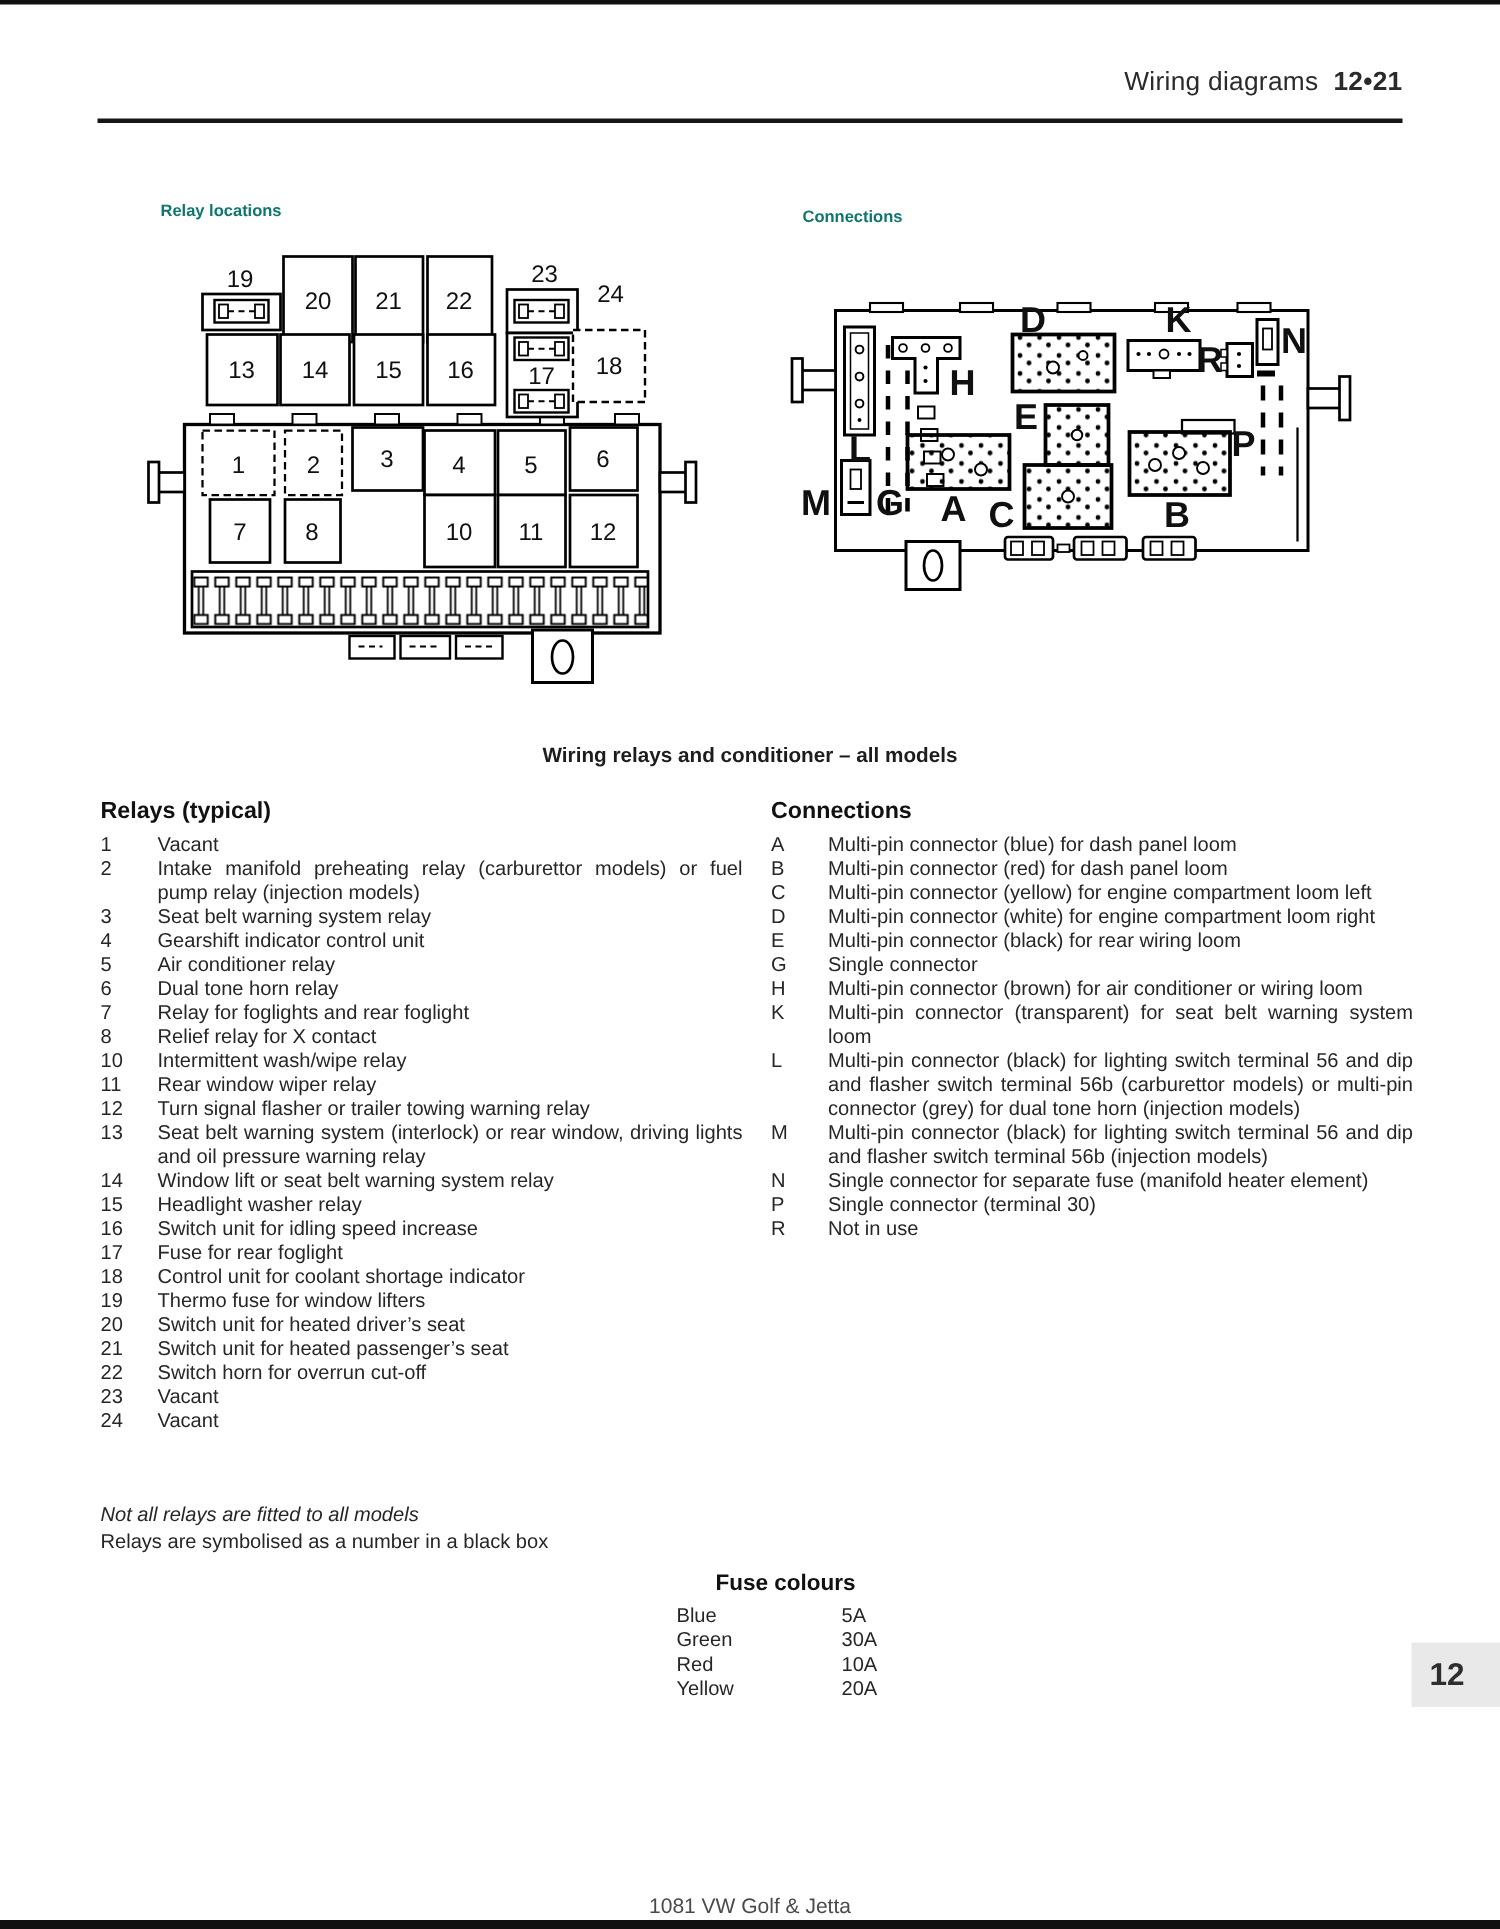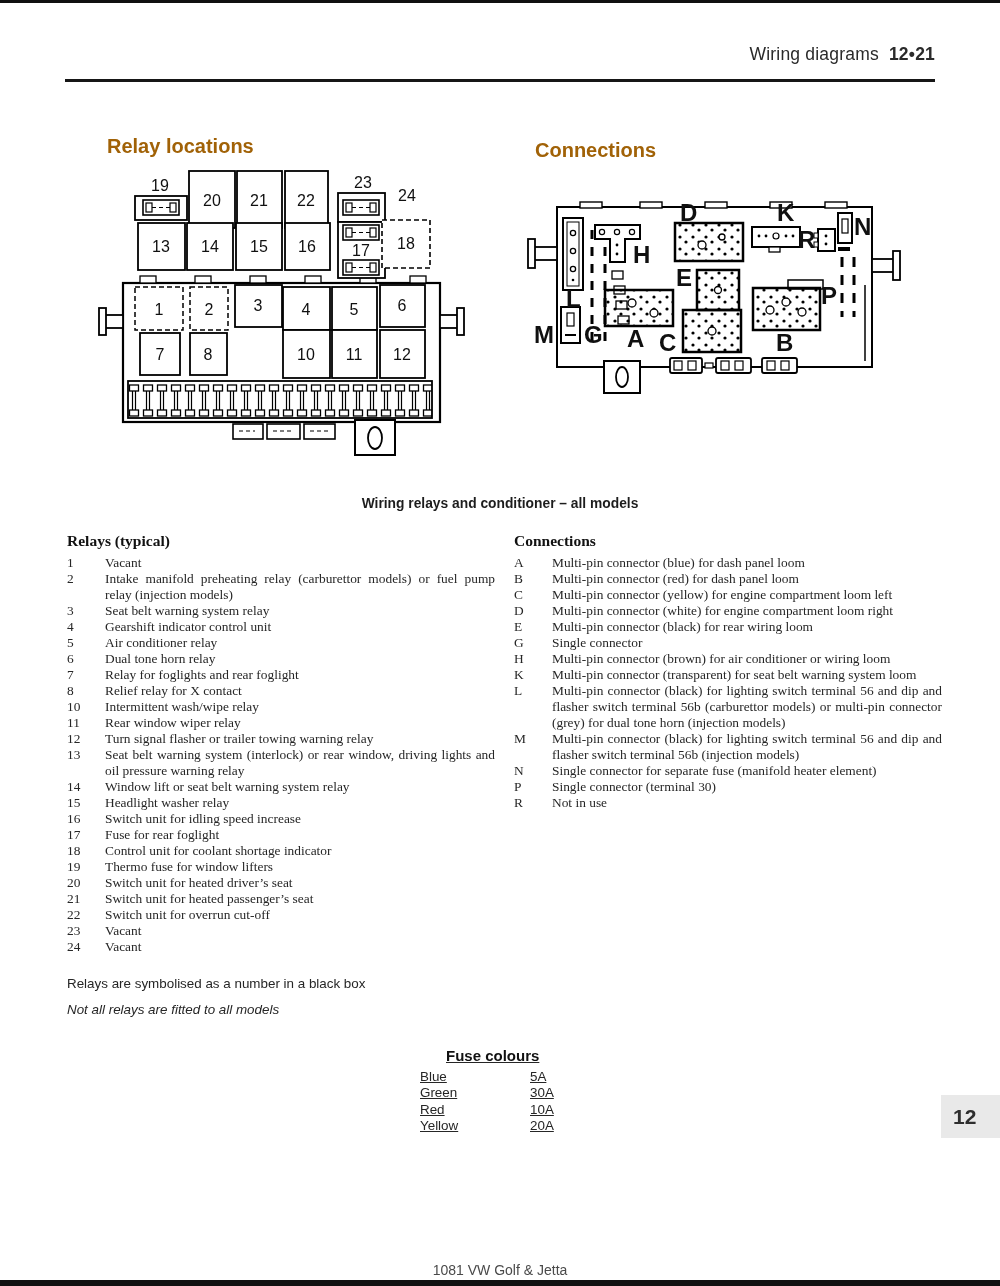--- a/index.html
+++ b/index.html
@@ -4,39 +4,39 @@
 <style>
   html,body{margin:0;padding:0;background:#fff;}
   .page{position:relative;width:1000px;height:1286px;background:#fff;overflow:hidden;
         font-family:"Liberation Sans",sans-serif;color:#232323;}
   .edge-bar{position:absolute;left:0;width:1000px;background:#101010;}
   .edge-bar.top{top:0;height:3px;}
   .edge-bar.bottom{top:1280px;height:6px;}
   .header-text{position:absolute;top:44px;right:65px;font-size:17.5px;color:#2a2a2a;letter-spacing:.2px;}
   .header-text .pageref{font-weight:700;margin-left:10px;}
   .header-rule{position:absolute;top:79px;left:65px;width:870px;height:3px;background:#161616;}
-  .diagram-title{position:absolute;margin:0;font-size:20px;font-weight:700;color:#a16207;}
+  .diagram-title{position:absolute;margin:0;font-size:11px;font-weight:700;color:#0f766e;}
   .relay-title{left:107px;top:135px;}
   .conn-title{left:535px;top:139px;}
   .relay-svg{position:absolute;left:85px;top:160px;}
   .conn-svg{position:absolute;left:520px;top:185px;}
   .caption{position:absolute;top:496px;left:0;width:1000px;text-align:center;
            font-size:13.8px;font-weight:700;color:#1d1d1d;}
-  .col{position:absolute;font-size:13.4px;line-height:16px;color:#262626;font-family:Liberation Serif, serif;}
+  .col{position:absolute;font-size:13.4px;line-height:16px;color:#262626;}
   .col h4{margin:0 0 6px 0;font-size:15.5px;font-weight:700;color:#111;}
   .relays-col{left:67px;top:533px;width:428px;}
   .conns-col{left:514px;top:533px;width:428px;}
   .li{display:flex;}
   .li .key{flex:0 0 38px;}
   .li .desc{flex:1;text-align:justify;}
   .note{position:absolute;left:67px;font-size:13.4px;color:#262626;}
-  .note1{top:976px;}
+  .note1{top:1020px;}
   .note2{top:1002px;font-style:italic;}
-  .fuse-colours{position:absolute;left:420px;top:1048px;width:170px;font-size:13.4px;
-                line-height:16.5px;color:#262626;text-decoration:underline;}
+  .fuse-colours{position:absolute;left:451px;top:1048px;width:170px;font-size:13.4px;
+                line-height:16.5px;color:#262626;}
   .fuse-colours h4{margin:0 0 4px 26px;font-size:15px;font-weight:700;color:#111;}
   .frow{display:flex;}
   .frow .fname{flex:0 0 110px;}
   .tab12{position:absolute;left:941px;top:1095px;width:59px;height:43px;background:#e9e9e9;
          font-size:21px;font-weight:700;color:#2e2e2e;line-height:43px;padding-left:12px;box-sizing:border-box;}
   .footer{position:absolute;top:1262px;left:0;width:1000px;text-align:center;
           font-size:14px;color:#4a4a4a;}
   svg text{font-family:"Liberation Sans",sans-serif;fill:#101010;}
   text.rnum{font-size:16px;text-anchor:middle;}
   text.clet{font-size:24px;font-weight:700;}
@@ -422,21 +422,21 @@
           <span class="desc">Switch unit for heated driver’s seat</span>
         </div>
 
         <div class="li">
           <span class="key">21</span>
           <span class="desc">Switch unit for heated passenger’s seat</span>
         </div>
 
         <div class="li">
           <span class="key">22</span>
-          <span class="desc">Switch unit for overrun cut-off</span>
+          <span class="desc">Switch horn for overrun cut-off</span>
         </div>
 
         <div class="li">
           <span class="key">23</span>
           <span class="desc">Vacant</span>
         </div>
 
         <div class="li">
           <span class="key">24</span>
           <span class="desc">Vacant</span>

